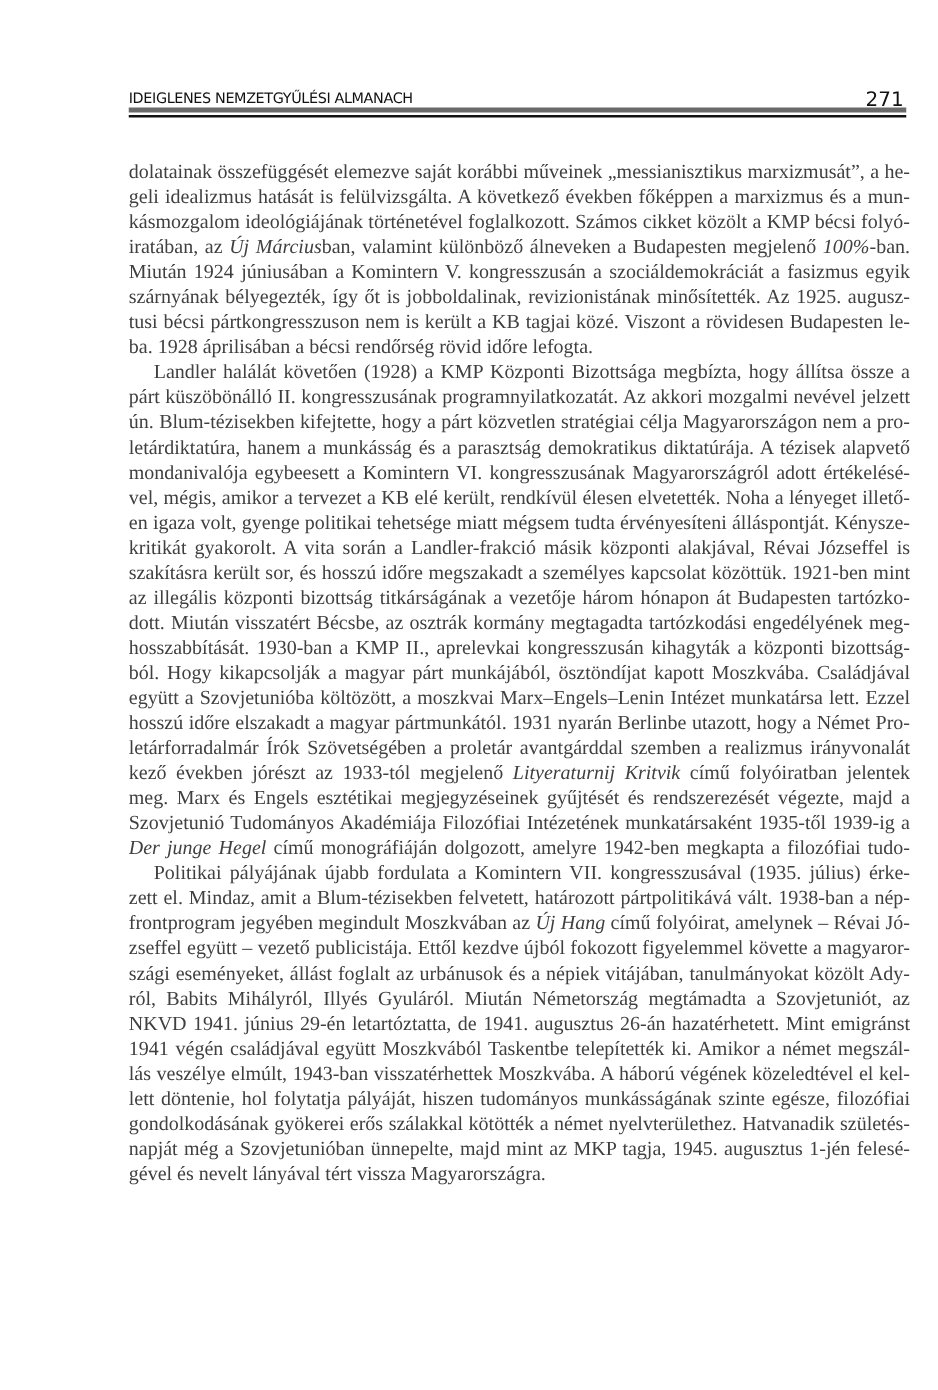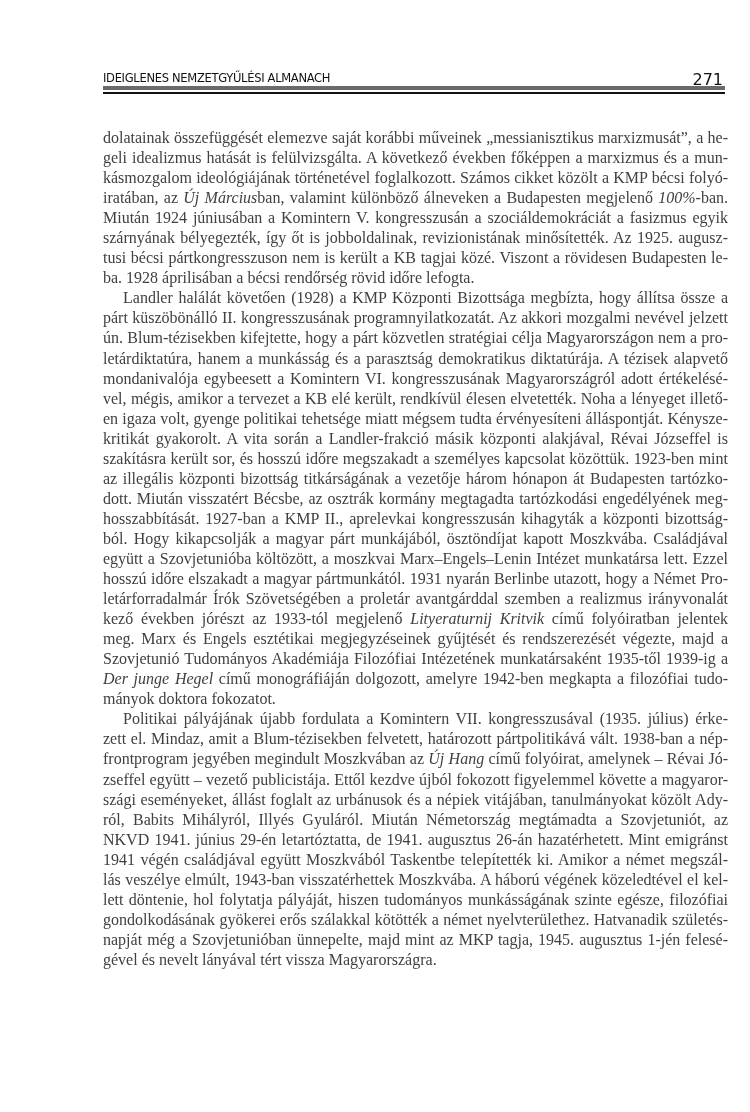--- a/index.html
+++ b/index.html
@@ -47,33 +47,32 @@
     <div class="line">tusi bécsi pártkongresszuson nem is került a KB tagjai közé. Viszont a rövidesen Budapesten le-</div>
     <div class="line last">ba. 1928 áprilisában a bécsi rendőrség rövid időre lefogta.</div>
     <div class="line indent">Landler halálát követően (1928) a KMP Központi Bizottsága megbízta, hogy állítsa össze a</div>
     <div class="line">párt küszöbönálló II. kongresszusának programnyilatkozatát. Az akkori mozgalmi nevével jelzett</div>
     <div class="line">ún. Blum-tézisekben kifejtette, hogy a párt közvetlen stratégiai célja Magyarországon nem a pro-</div>
     <div class="line">letárdiktatúra, hanem a munkásság és a parasztság demokratikus diktatúrája. A tézisek alapvető</div>
     <div class="line">mondanivalója egybeesett a Komintern VI. kongresszusának Magyarországról adott értékelésé-</div>
     <div class="line">vel, mégis, amikor a tervezet a KB elé került, rendkívül élesen elvetették. Noha a lényeget illető-</div>
     <div class="line">en igaza volt, gyenge politikai tehetsége miatt mégsem tudta érvényesíteni álláspontját. Kénysze-</div>
     <div class="line">kritikát gyakorolt. A vita során a Landler-frakció másik központi alakjával, Révai Józseffel is</div>
-    <div class="line">szakításra került sor, és hosszú időre megszakadt a személyes kapcsolat közöttük. 1923-ben mint</div>
+    <div class="line">szakításra került sor, és hosszú időre megszakadt a személyes kapcsolat közöttük. 1921-ben mint</div>
     <div class="line">az illegális központi bizottság titkárságának a vezetője három hónapon át Budapesten tartózko-</div>
     <div class="line">dott. Miután visszatért Bécsbe, az osztrák kormány megtagadta tartózkodási engedélyének meg-</div>
-    <div class="line">hosszabbítását. 1927-ban a KMP II., aprelevkai kongresszusán kihagyták a központi bizottság-</div>
+    <div class="line">hosszabbítását. 1930-ban a KMP II., aprelevkai kongresszusán kihagyták a központi bizottság-</div>
     <div class="line">ból. Hogy kikapcsolják a magyar párt munkájából, ösztöndíjat kapott Moszkvába. Családjával</div>
     <div class="line">együtt a Szovjetunióba költözött, a moszkvai Marx–Engels–Lenin Intézet munkatársa lett. Ezzel</div>
     <div class="line">hosszú időre elszakadt a magyar pártmunkától. 1931 nyarán Berlinbe utazott, hogy a Német Pro-</div>
     <div class="line">letárforradalmár Írók Szövetségében a proletár avantgárddal szemben a realizmus irányvonalát</div>
     <div class="line"><span>kező években jórészt az 1933-tól megjelenő </span><i>Lityeraturnij Kritvik</i><span> című folyóiratban jelentek</span></div>
     <div class="line">meg. Marx és Engels esztétikai megjegyzéseinek gyűjtését és rendszerezését végezte, majd a</div>
     <div class="line">Szovjetunió Tudományos Akadémiája Filozófiai Intézetének munkatársaként 1935-től 1939-ig a</div>
     <div class="line"><i>Der junge Hegel</i><span> című monográfiáján dolgozott, amelyre 1942-ben megkapta a filozófiai tudo-</span></div>
-    <div class="line last">mányok doktora fokozatot.</div>
     <div class="line indent">Politikai pályájának újabb fordulata a Komintern VII. kongresszusával (1935. július) érke-</div>
     <div class="line">zett el. Mindaz, amit a Blum-tézisekben felvetett, határozott pártpolitikává vált. 1938-ban a nép-</div>
     <div class="line"><span>frontprogram jegyében megindult Moszkvában az </span><i>Új Hang</i><span> című folyóirat, amelynek – Révai Jó-</span></div>
     <div class="line">zseffel együtt – vezető publicistája. Ettől kezdve újból fokozott figyelemmel követte a magyaror-</div>
     <div class="line">szági eseményeket, állást foglalt az urbánusok és a népiek vitájában, tanulmányokat közölt Ady-</div>
     <div class="line">ról, Babits Mihályról, Illyés Gyuláról. Miután Németország megtámadta a Szovjetuniót, az</div>
     <div class="line">NKVD 1941. június 29-én letartóztatta, de 1941. augusztus 26-án hazatérhetett. Mint emigránst</div>
     <div class="line">1941 végén családjával együtt Moszkvából Taskentbe telepítették ki. Amikor a német megszál-</div>
     <div class="line">lás veszélye elmúlt, 1943-ban visszatérhettek Moszkvába. A háború végének közeledtével el kel-</div>
     <div class="line">lett döntenie, hol folytatja pályáját, hiszen tudományos munkásságának szinte egésze, filozófiai</div>

